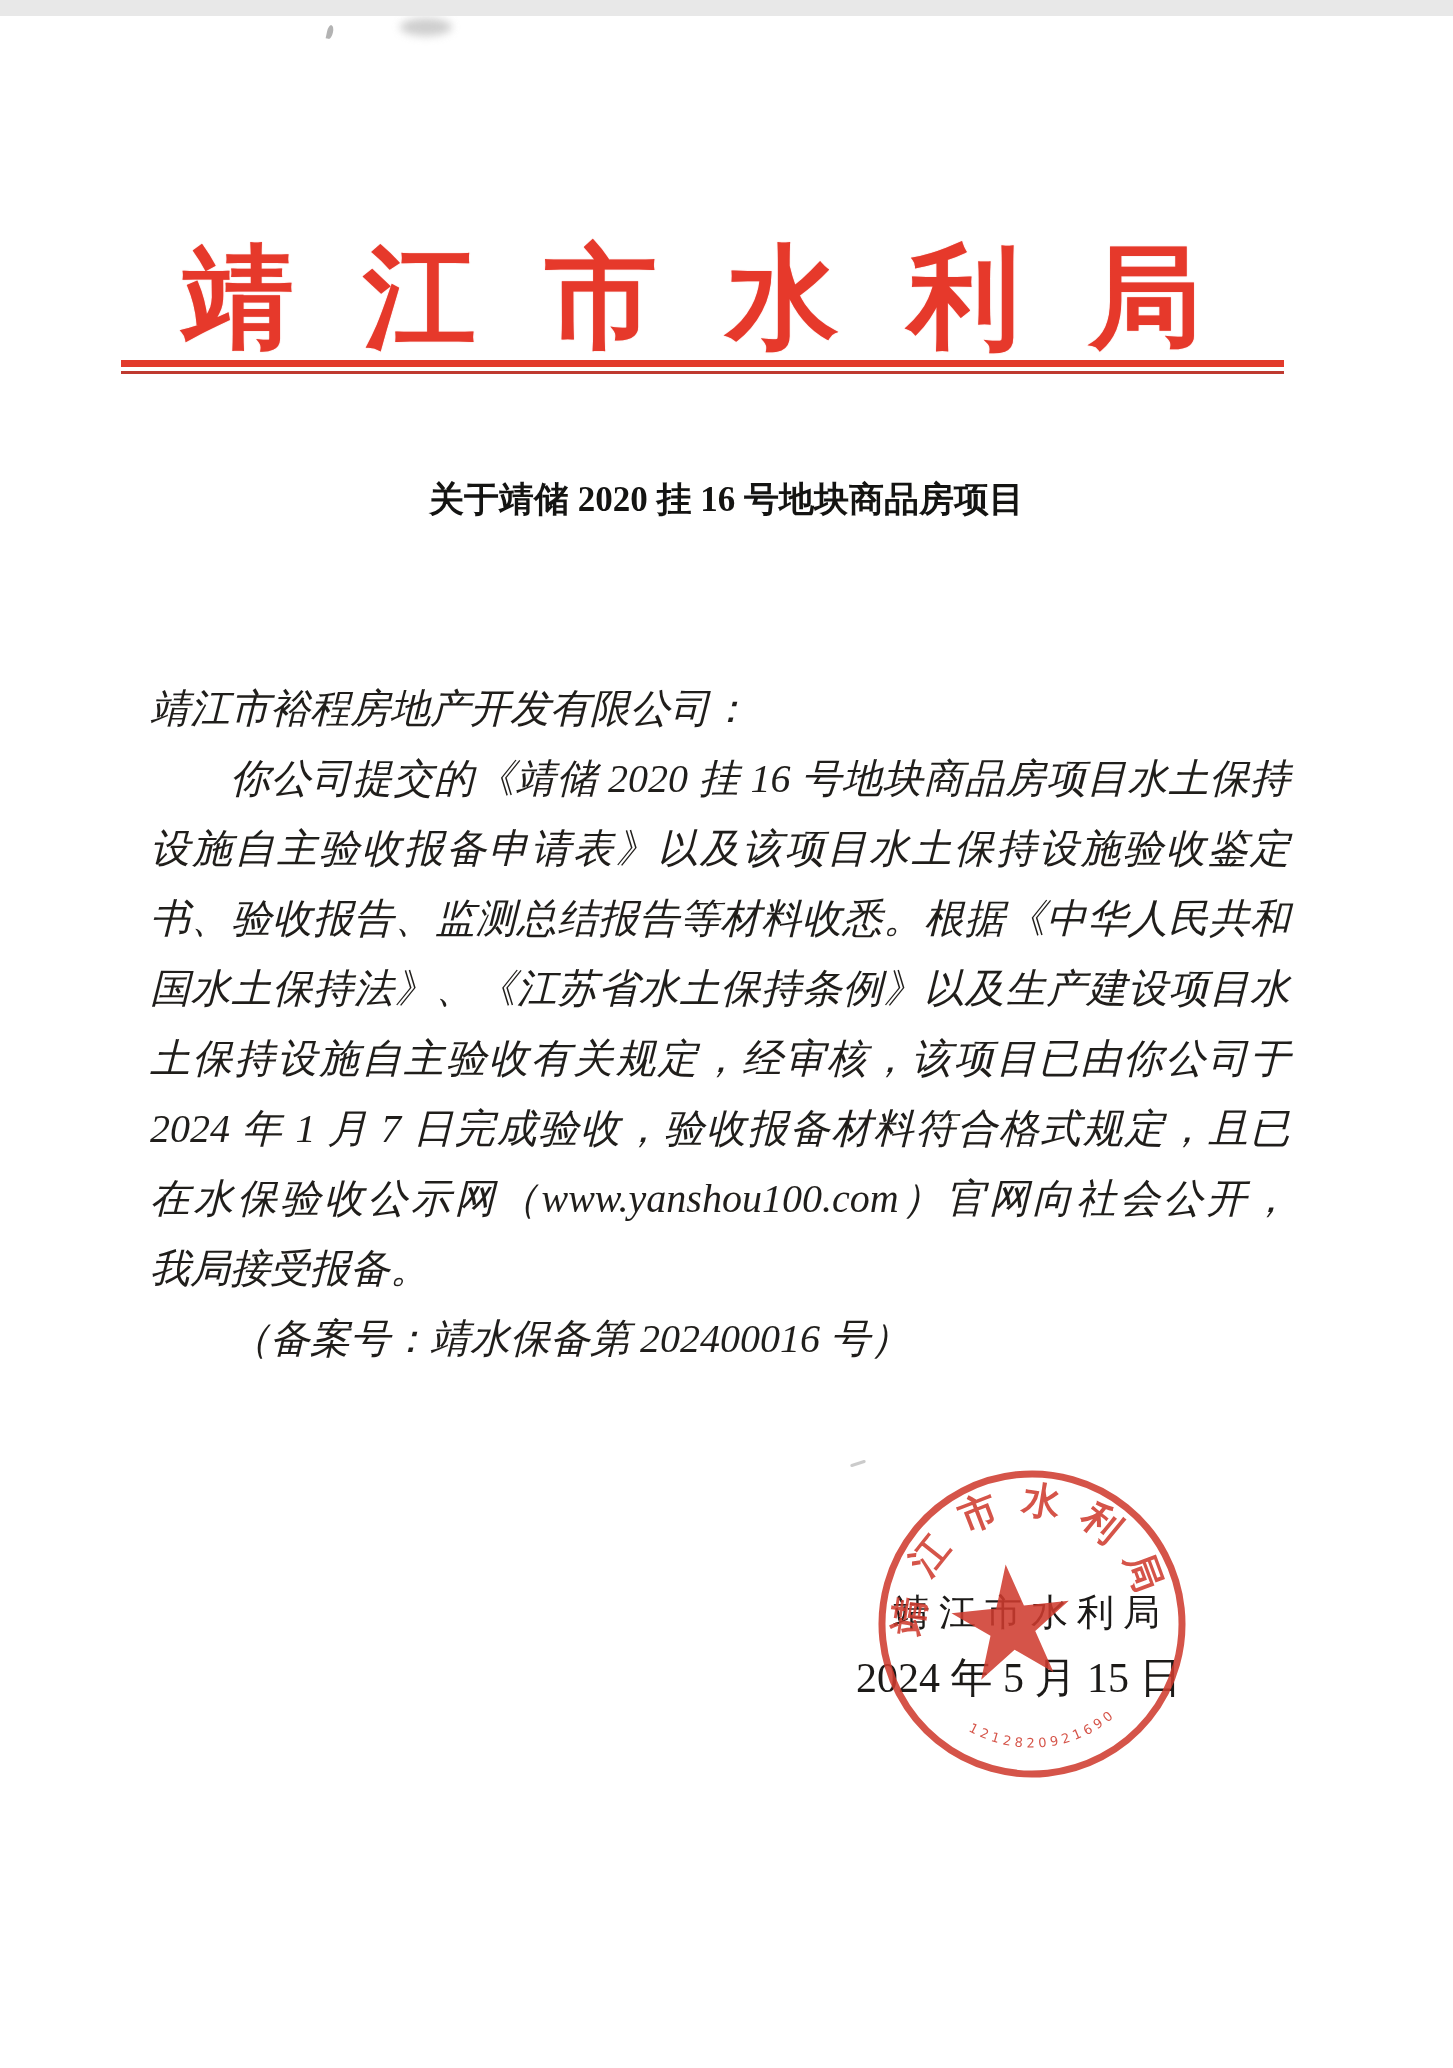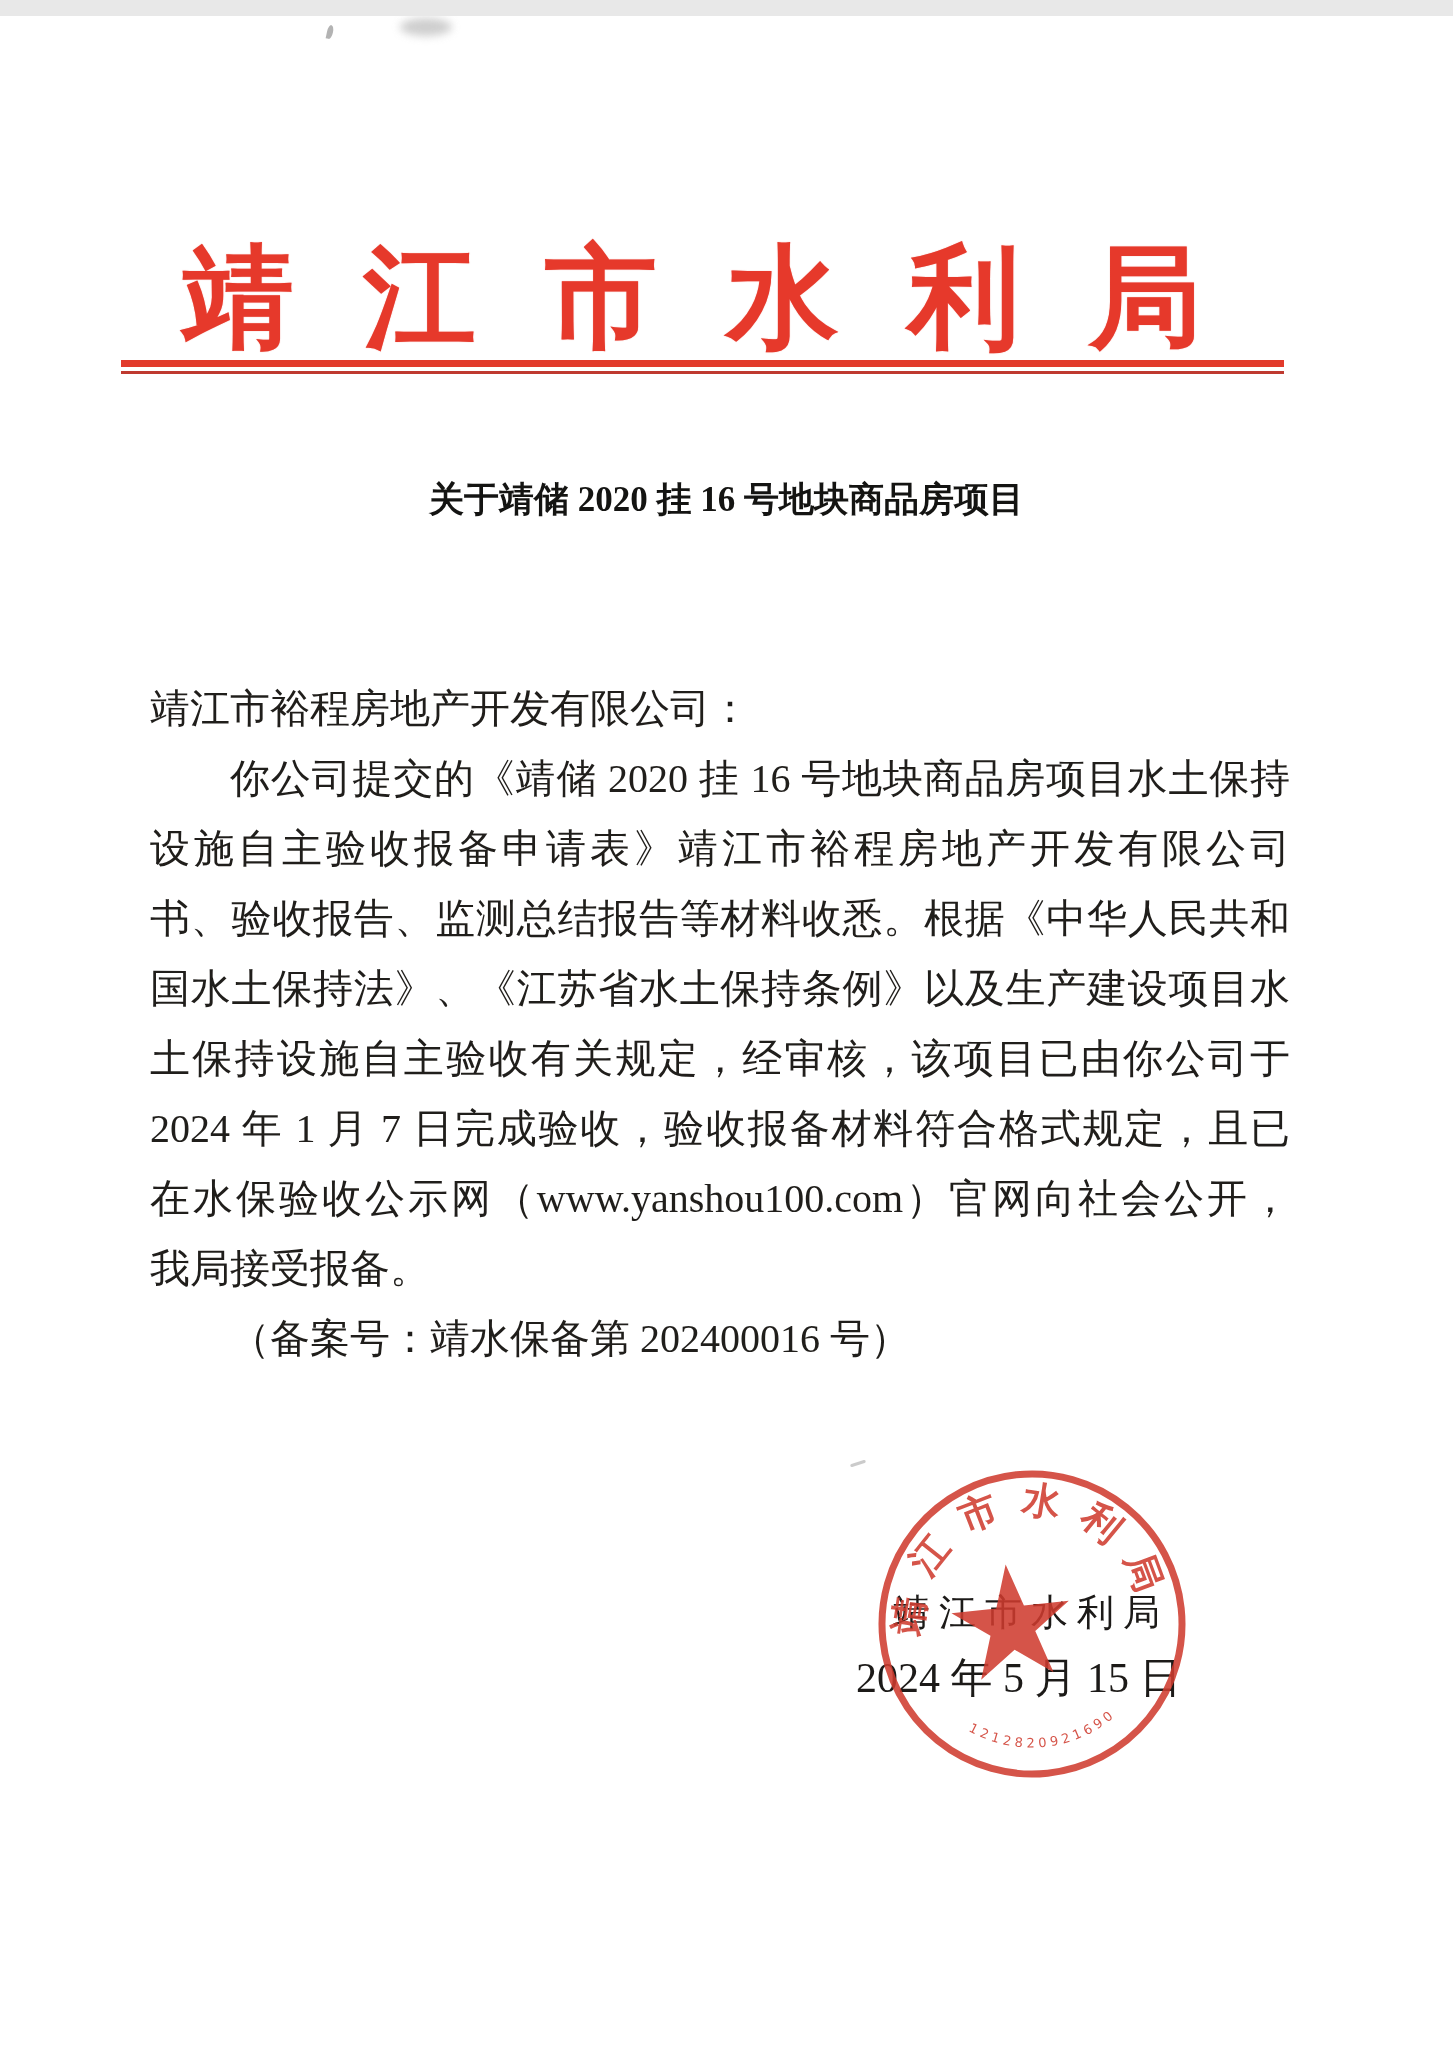--- a/index.html
+++ b/index.html
@@ -59,20 +59,21 @@
   }
 
   
   .body-block {
     position: absolute;
     left: 150px;
     top: 658px;
     width: 1140px;
     font-size: 40px;
     color: #201e1b;
+    font-style: italic;
   }
   .line { height: 70px; line-height: 70px; white-space: nowrap; }
   .line.fill { white-space: normal; text-align: justify; text-align-last: justify; }
   .line.indent { text-indent: 2em; }
 
   
   .issuer-line {
     position: absolute;
     left: 893px; top: 1572px;
     font-size: 37px;
@@ -114,21 +115,21 @@
     <div class="thin"></div>
   </div>
 
   <h2 class="doc-title">
     <div>关于靖储 2020 挂 16 号地块商品房项目</div>
   </h2>
 
   <div class="body-block">
     <div class="line">靖江市裕程房地产开发有限公司：</div>
     <div class="line fill indent">你公司提交的《靖储 2020 挂 16 号地块商品房项目水土保持</div>
-    <div class="line fill">设施自主验收报备申请表》靖江市裕程房地产开发有限公司</div>
+    <div class="line fill">设施自主验收报备申请表》以及该项目水土保持设施验收鉴定</div>
     <div class="line fill">书、验收报告、监测总结报告等材料收悉。根据《中华人民共和</div>
     <div class="line fill">国水土保持法》、《江苏省水土保持条例》以及生产建设项目水</div>
     <div class="line fill">土保持设施自主验收有关规定，经审核，该项目已由你公司于</div>
     <div class="line fill">2024 年 1 月 7 日完成验收，验收报备材料符合格式规定，且已</div>
     <div class="line fill">在水保验收公示网（www.yanshou100.com）官网向社会公开，</div>
     <div class="line">我局接受报备。</div>
     <div class="line indent">（备案号：靖水保备第 202400016 号）</div>
   </div>
 
   <div class="issuer-line">靖江市水利局</div>

